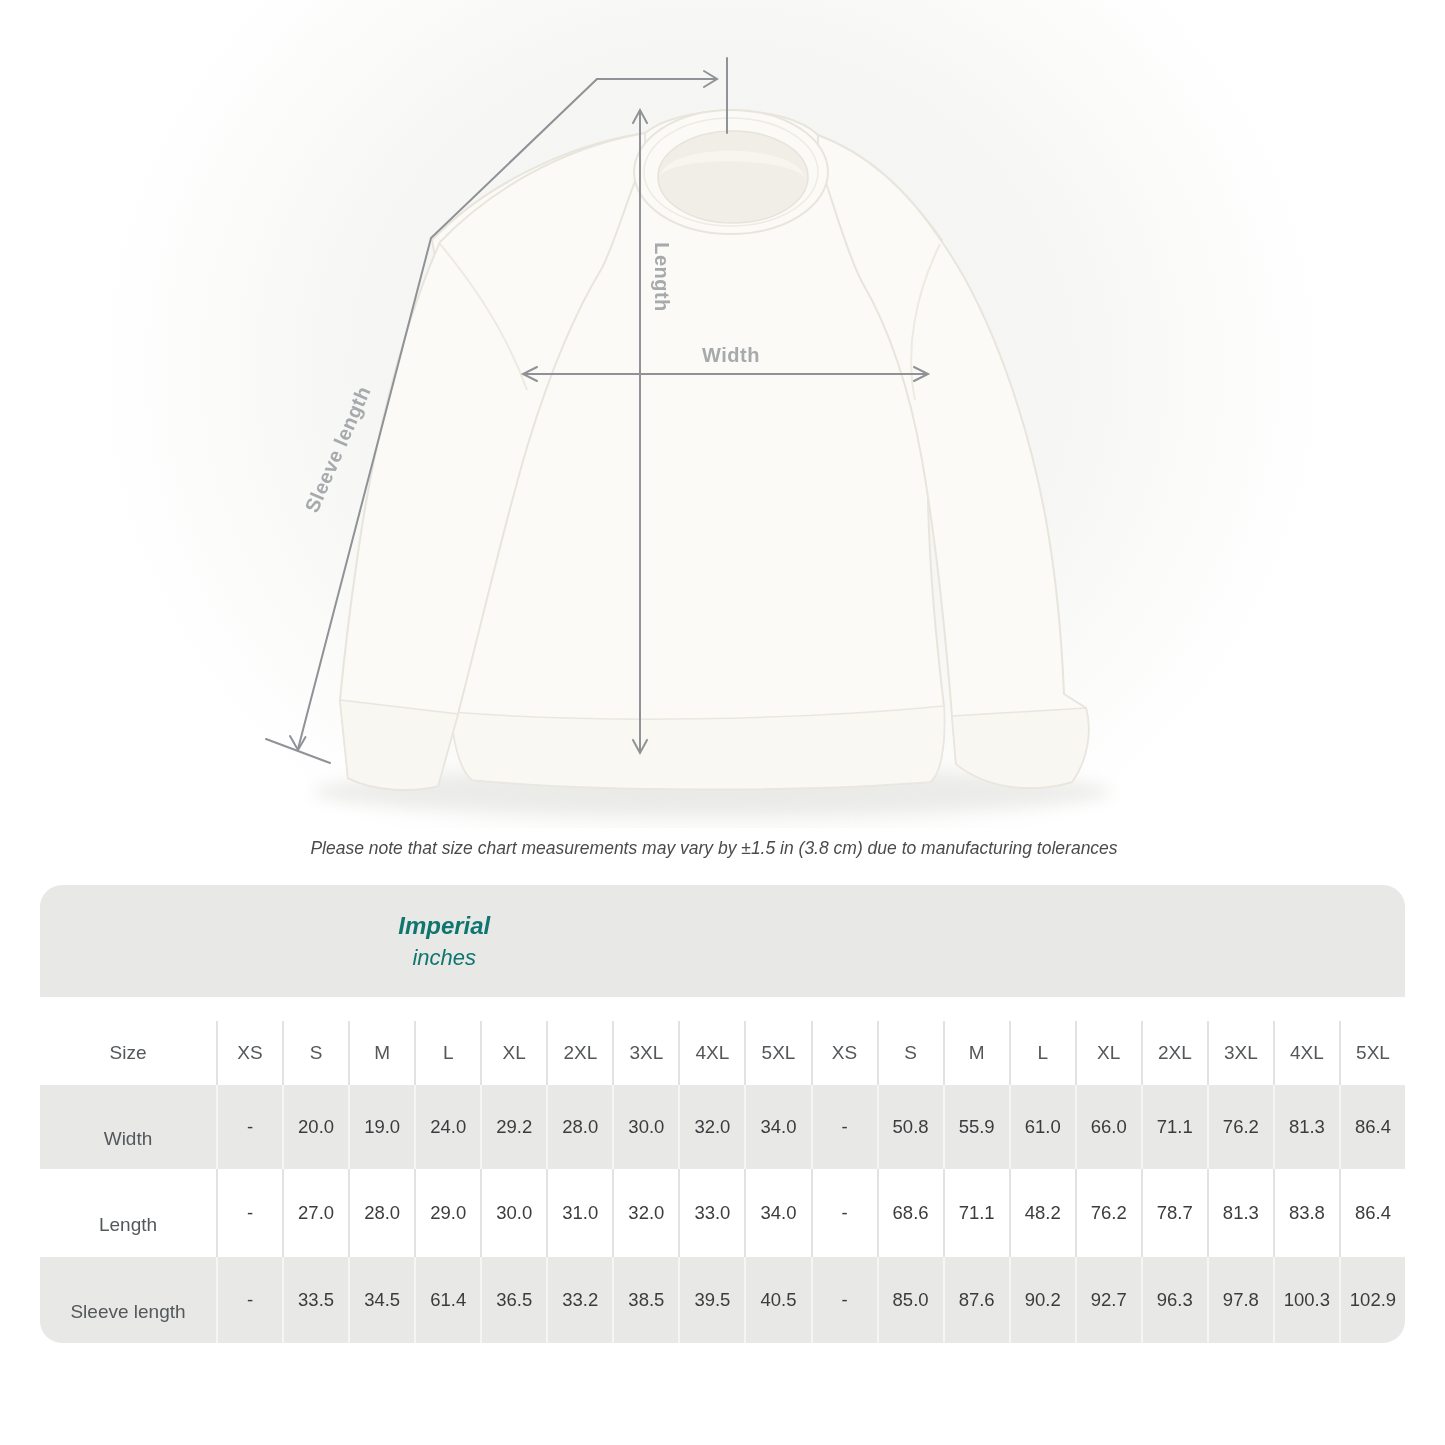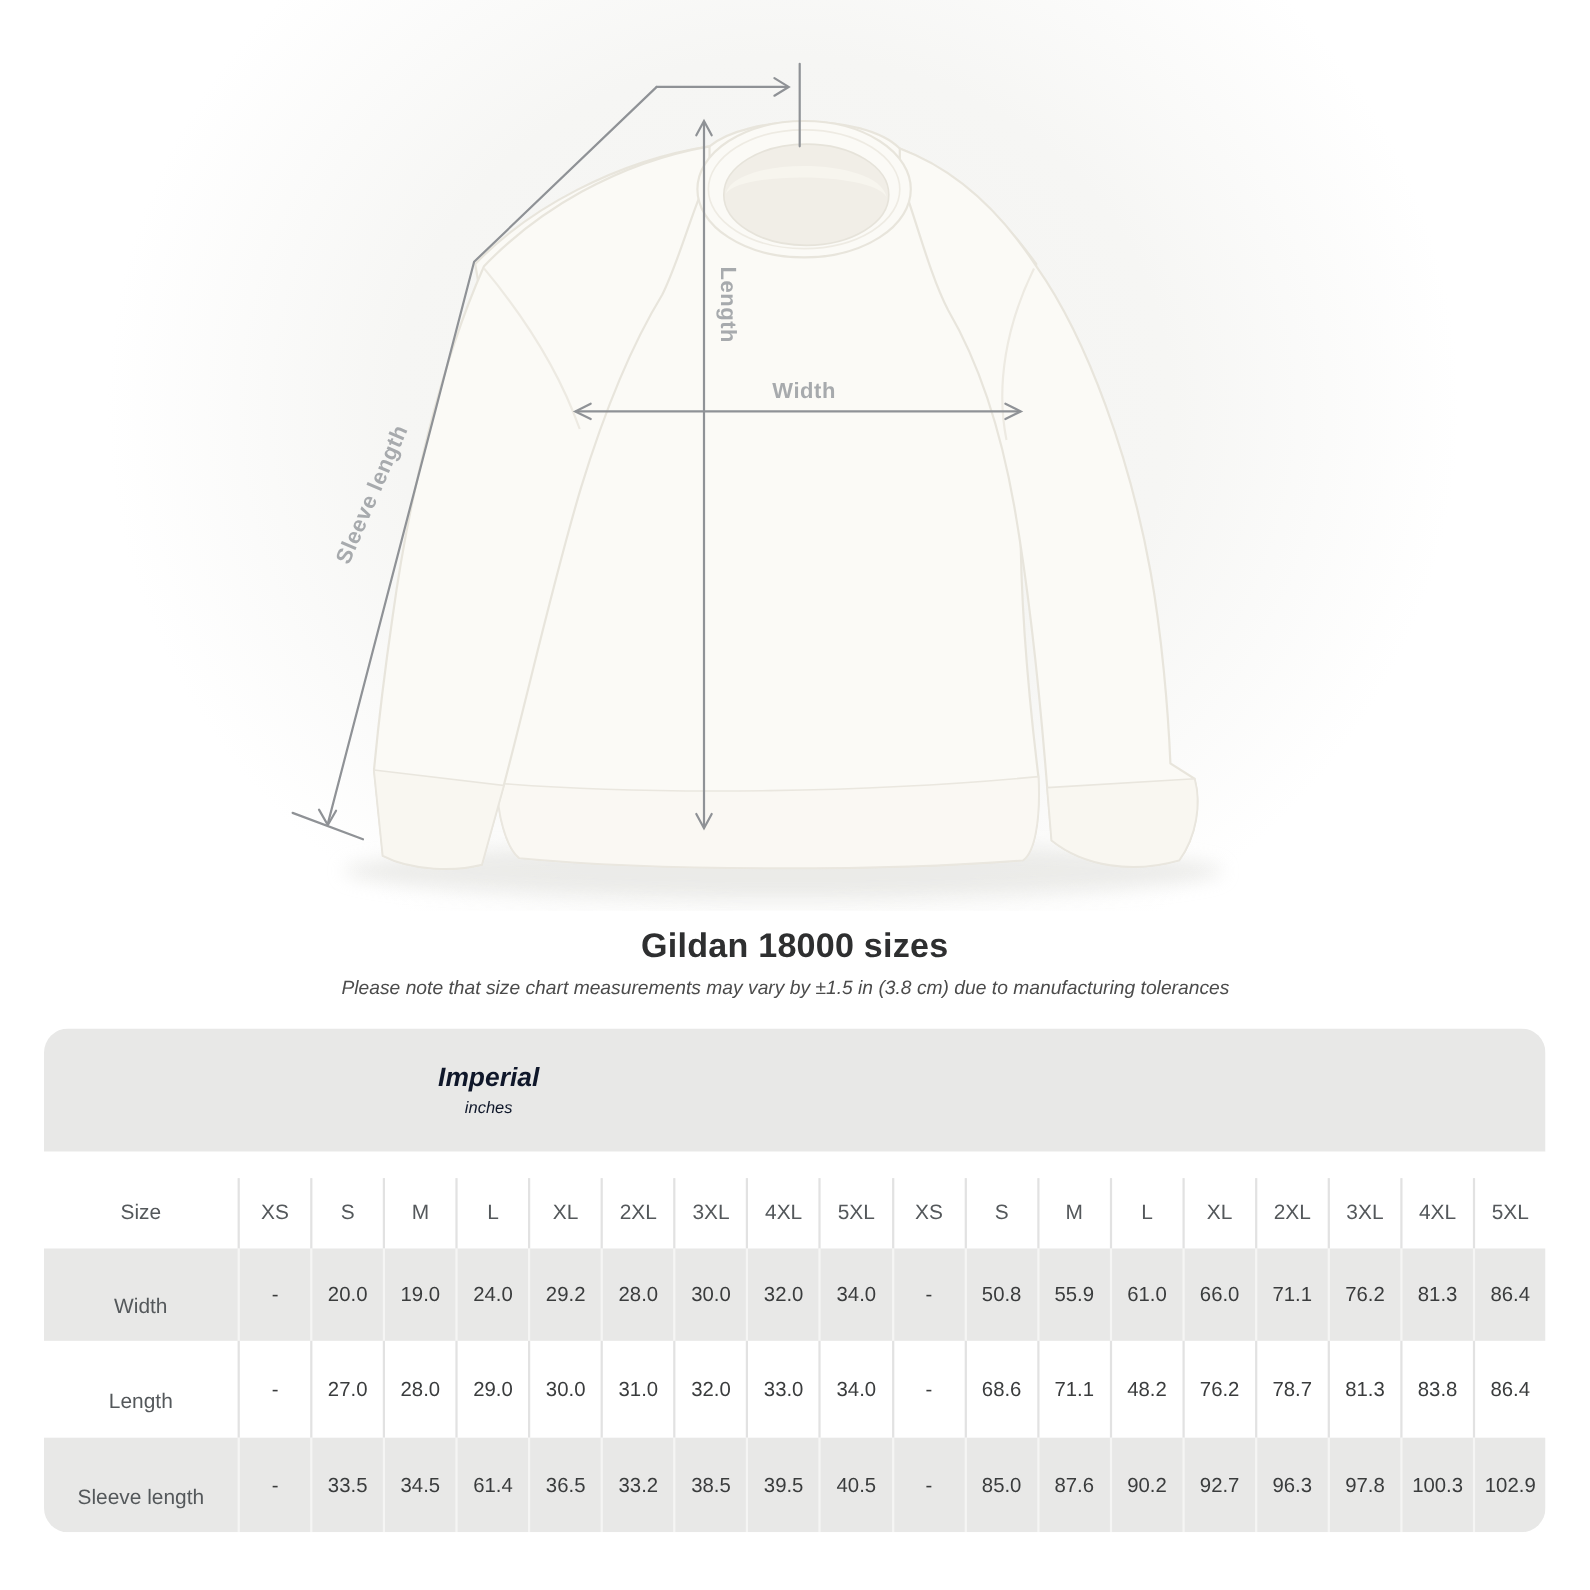--- a/index.html
+++ b/index.html
@@ -56,25 +56,25 @@
   }
   .trow.group-row {
     display:grid;
     grid-template-columns:56.45% 43.55%;
     background:#e8e8e7;
     min-height:112px;
   }
   .group-cell {
     display:flex; flex-direction:column;
     align-items:center; justify-content:center;
-    color:#0f172a;
+    color:#0f766e;
   }
   .group-cell.left { padding-left:38px; }
   .group-name { font-size:24px; font-weight:bold; font-style:italic; }
-  .group-unit { font-size:15px; font-style:italic; margin-top:5px; }
+  .group-unit { font-size:22px; font-style:italic; margin-top:5px; }
 
   .trow.white-row { background:#ffffff; --div:#e2e2e2; min-height:88px; }
   .trow.band-row  { background:#e8e8e7; --div:#f5f5f4; min-height:84px; }
   .trow.last-row  { min-height:86px; }
 
   .cell {
     display:flex; align-items:center; justify-content:center;
     text-align:center;
   }
   .cell + .cell { border-left:2.5px solid var(--div); }
@@ -178,21 +178,20 @@
       <path d="M 914 367 L 928 374 L 914 381"></path>
     </g>
 
     <text class="dim-label" transform="translate(655,277) rotate(90)" text-anchor="middle">Length</text>
     <text class="dim-label" x="731" y="362" text-anchor="middle">Width</text>
     <text class="dim-label" transform="translate(344,452) rotate(-66.5)" text-anchor="middle">Sleeve length</text>
   </svg>
 </div>
 
 <div class="heading-block">
-  <h1 class="page-title">Gildan 18000 sizes</h1>
   <p class="page-note">Please note that size chart measurements may vary by ±1.5 in (3.8 cm) due to manufacturing tolerances</p>
 </div>
 
 <div class="size-table">
 
   <div class="trow group-row">
     <div class="group-cell left">
       <div class="group-name">Imperial</div>
       <div class="group-unit">inches</div>
     </div>

